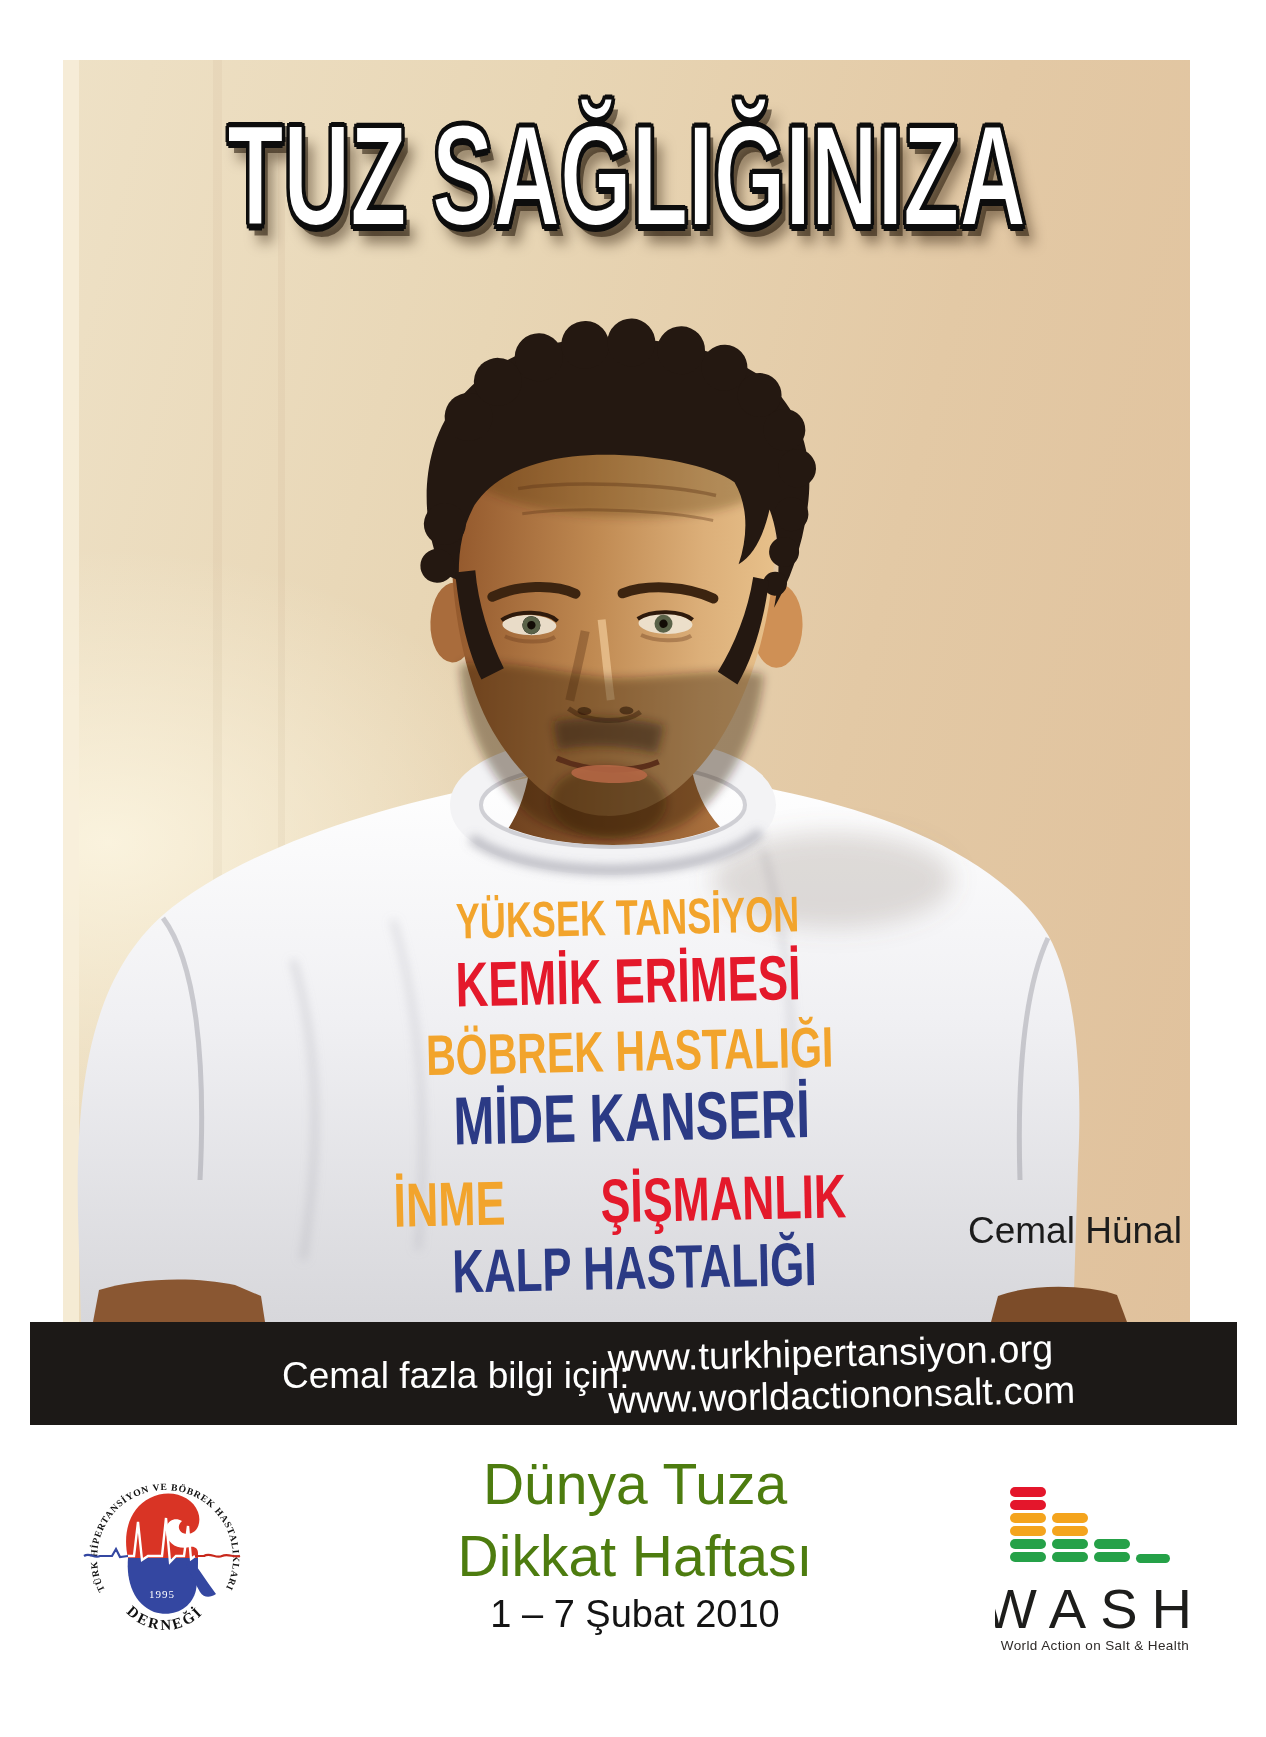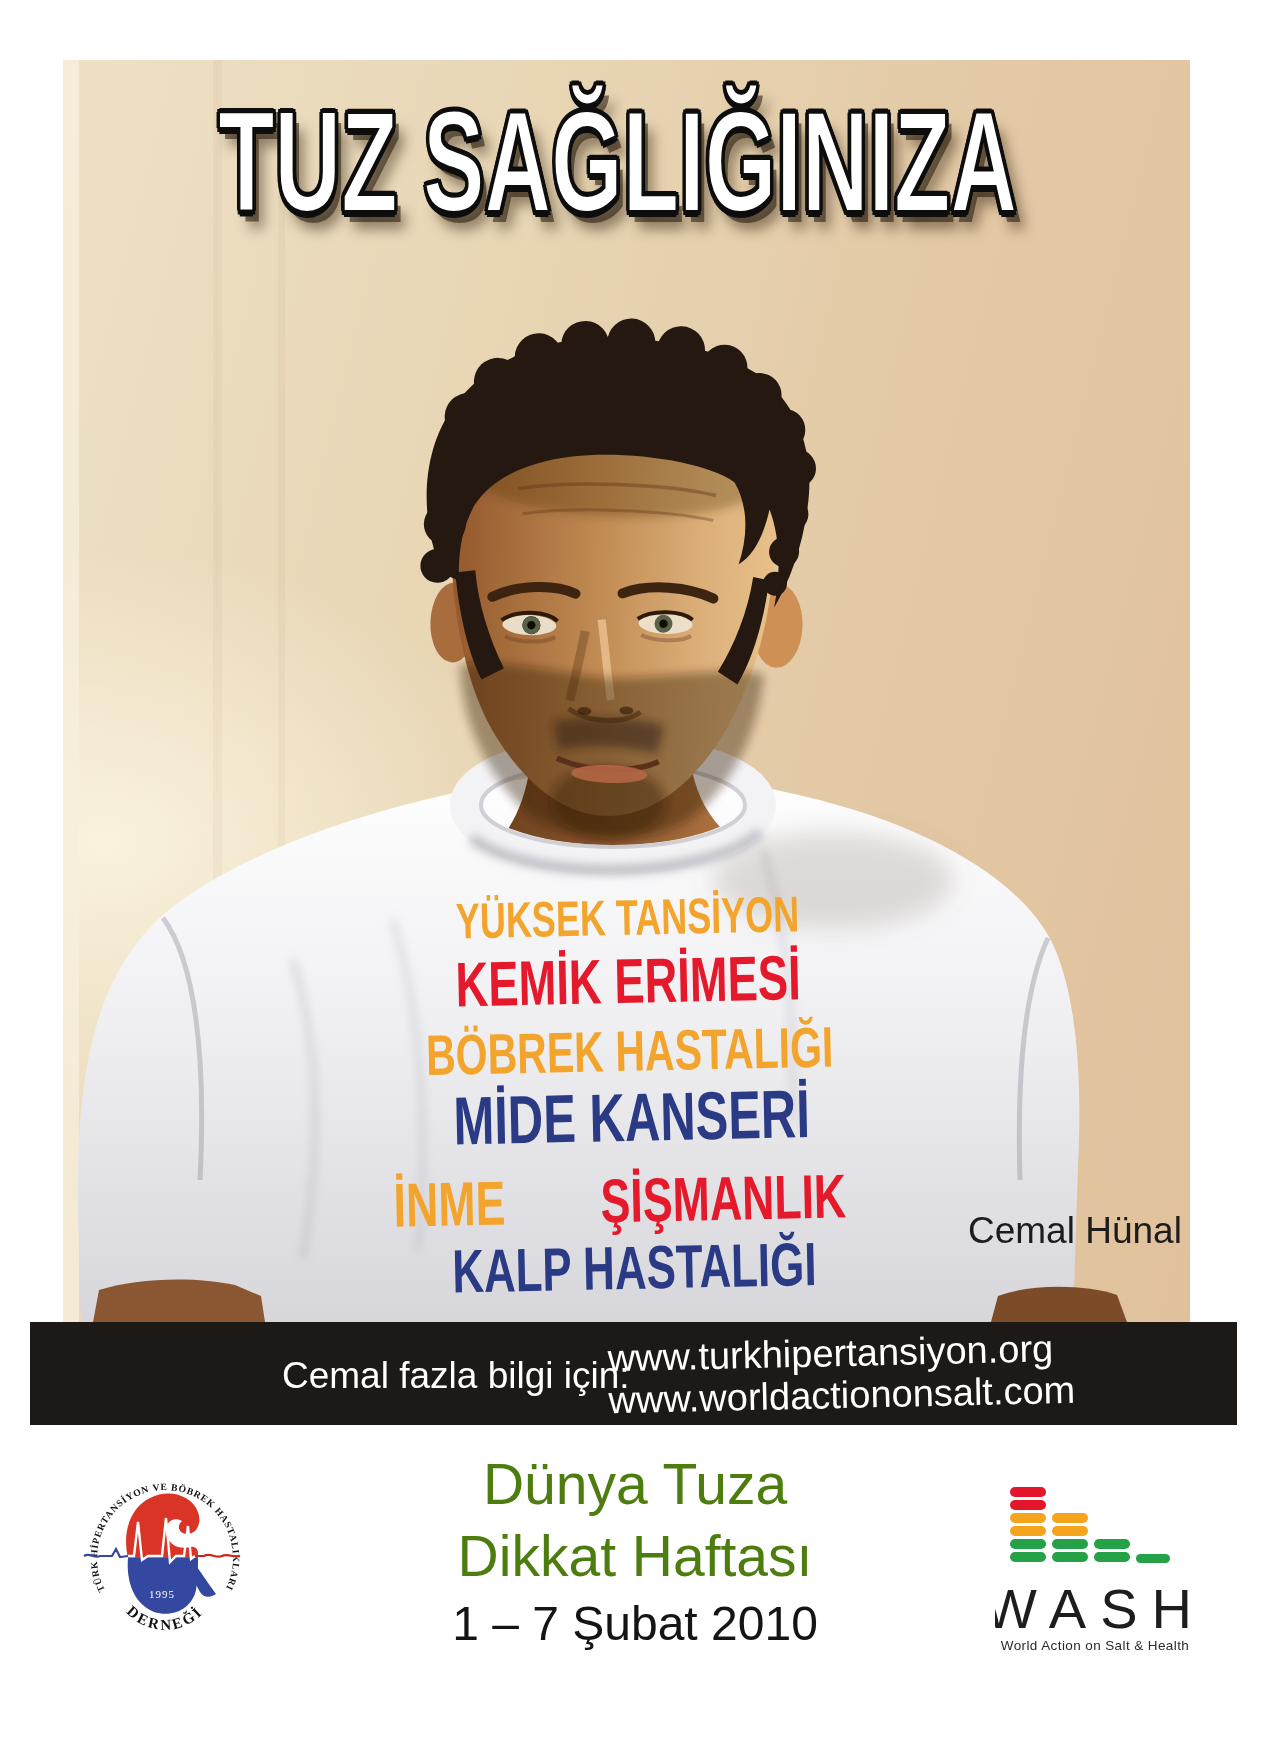--- a/index.html
+++ b/index.html
@@ -7,21 +7,21 @@
        font-family:"Liberation Sans", sans-serif;}
 
   
   .photo{position:absolute;left:63px;top:60px;width:1127px;height:1262px;overflow:hidden;
          background:
            radial-gradient(620px 420px at 4% 62%, rgba(255,250,232,.75), rgba(255,250,232,0) 70%),
            linear-gradient(104deg,#eee1c6 0%,#e8d6b5 34%,#e3c9a5 66%,#e0c19c 100%);}
   .photo svg{position:absolute;left:0;top:0;}
 
   
-  .headline{position:absolute;left:0;top:18px;width:100%;}
+  .headline{position:absolute;left:0;top:32px;width:100%;text-align:center;}
   .headline .hl{height:150px;line-height:150px;white-space:nowrap;}
   .headline .hl span{display:inline-block;transform:scale(.72,1.12);transform-origin:center top;
       font-weight:bold;font-size:128px;letter-spacing:0px;color:#ffffff;
       -webkit-text-stroke:2px #0d0d0d;
       text-shadow:
         -3px -3px 0 #0d0d0d, 3px -3px 0 #0d0d0d, -3px 3px 0 #0d0d0d, 3px 3px 0 #0d0d0d,
         -4px 0 0 #0d0d0d, 4px 0 0 #0d0d0d, 0 -4px 0 #0d0d0d, 0 5px 0 #0d0d0d,
         8px 10px 0 rgba(35,22,8,.55), 14px 16px 14px rgba(45,28,10,.5);}
 
   
@@ -37,21 +37,21 @@
 
   
   .info-bar{position:absolute;left:30px;top:1322px;width:1207px;height:103px;background:#1c1917;}
   .info-label{position:absolute;left:252px;top:33px;font-size:37px;color:#ffffff;font-weight:normal;}
   .info-urls{position:absolute;left:578px;top:10px;color:#ffffff;transform:rotate(-1.3deg);}
   .info-urls div{font-size:38px;line-height:42px;}
 
   
   .event{position:absolute;left:415px;top:1448px;width:440px;text-align:center;}
   .event .ev{font-size:57px;line-height:72px;color:#4d7c0f;}
-  .event .dates{margin-top:10px;font-size:48px;line-height:44px;color:#141414;}
+  .event .dates{font-size:38px;line-height:44px;color:#141414;}
   .assoc-logo{position:absolute;left:80px;top:1460px;}
   .wash-logo{position:absolute;left:995px;top:1480px;}
   .serif{font-family:"Liberation Serif", serif;}
 </style>
 </head>
 <body>
 
 <div class="photo">
 
   <svg width="1127" height="1262" viewBox="0 0 1127 1262">

